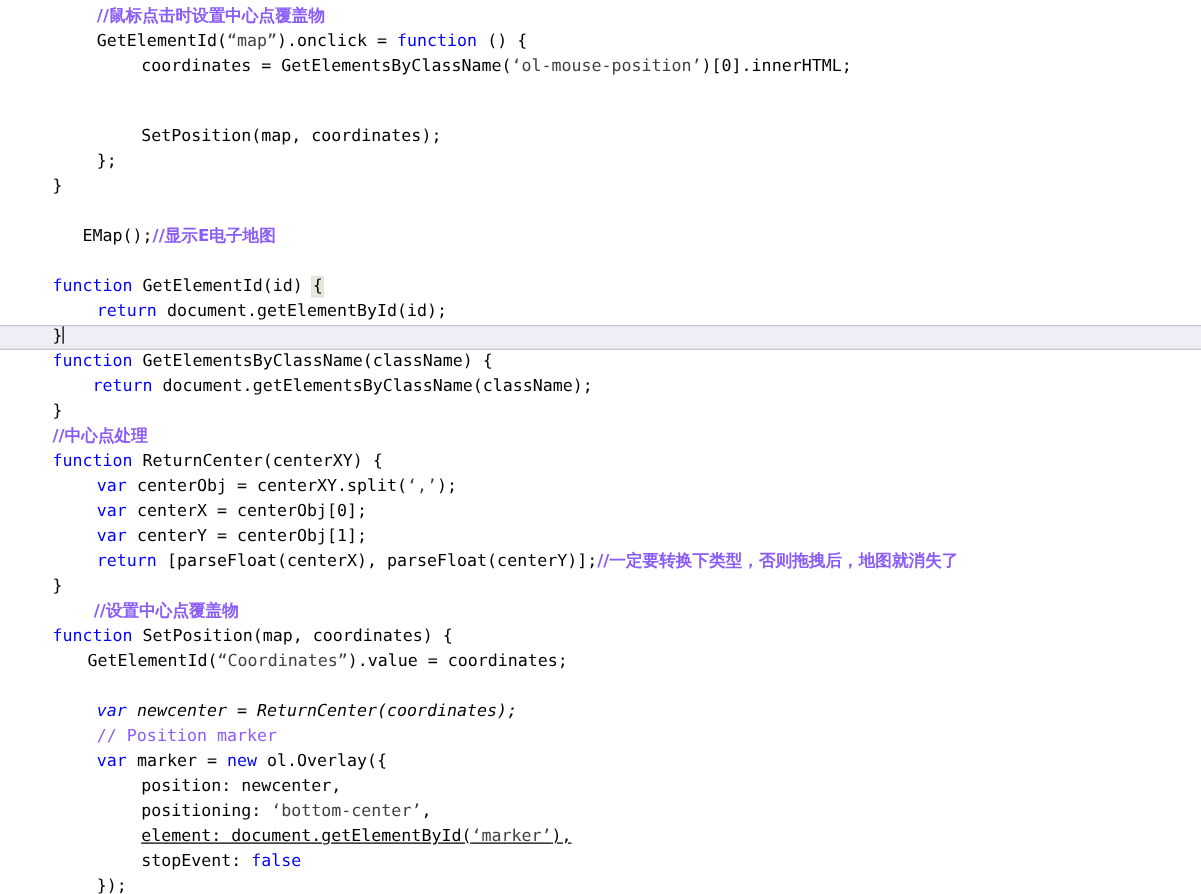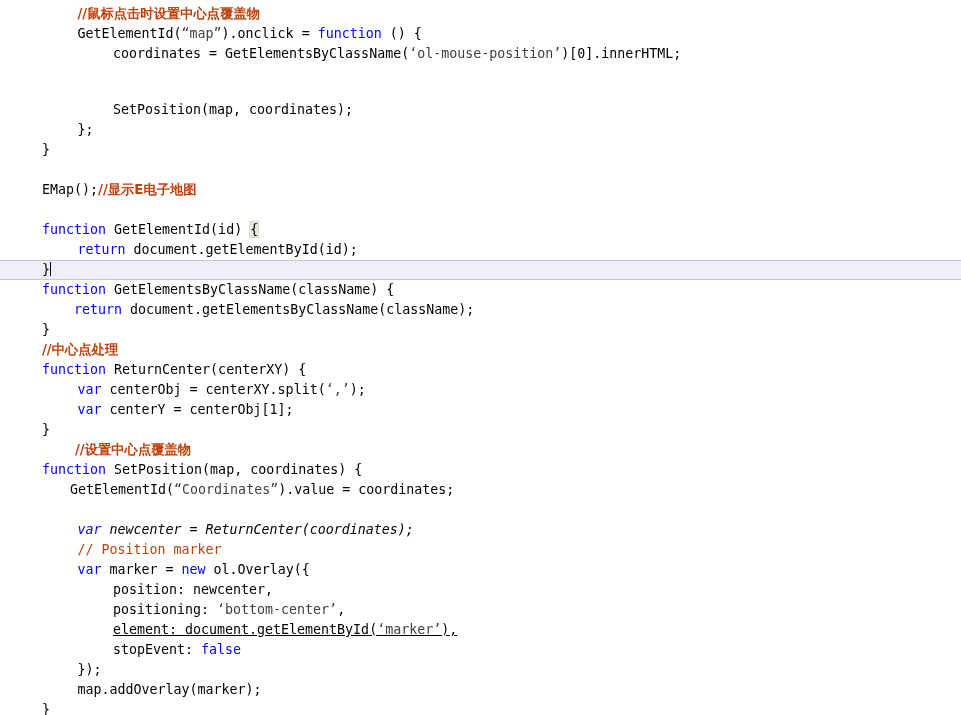--- a/index.html
+++ b/index.html
@@ -44,21 +44,21 @@
     height: 20px;
     line-height: 18px;
     margin-left: 0;
     padding-left: 42px;
     width: 961px;
   }
 
   
   .kw   { color: #0000ff; }
   .str  { color: #404040; }
-  .cmt  { color: #c2410c; }
+  .cmt  { color: #8b5cf6; }
   .plain{ color: #000000; }
 
   
   .brace-match {
     background: #e6e6dc;
     outline: 1px solid #d9d9cc;
   }
 
   
   .caret {
@@ -80,32 +80,34 @@
 <body>
 
 <div id="editor">
     <div class="code-line" style="padding-left: 77.48px;"><span class="cmt cjk">//鼠标点击时设置中心点覆盖物</span></div>
     <div class="code-line" style="padding-left: 77.48px;"><span class="plain">GetElementId(</span><span class="str">“map”</span><span class="plain">).onclick = </span><span class="kw">function</span><span class="plain"> () {</span></div>
     <div class="code-line" style="padding-left: 112.96px;"><span class="plain">coordinates = GetElementsByClassName(</span><span class="str">‘ol-mouse-position’</span><span class="plain">)[0].innerHTML;</span></div>
     <div class="code-line" style="padding-left: 112.96px; margin-top: 36px;"><span class="plain">SetPosition(map, coordinates);</span></div>
     <div class="code-line" style="padding-left: 77.48px;"><span class="plain">};</span></div>
     <div class="code-line" style="padding-left: 42px;"><span class="plain">}</span></div>
     <div class="code-line" style="padding-left: 42px;">&nbsp;</div>
-    <div class="code-line" style="padding-left: 42px;"><span class="plain">EMap();</span><span class="cmt cjk">//显示E电子地图</span></div>
+    <div class="code-line" style="padding-left: 42px; margin-left: 24px;"><span class="plain">EMap();</span><span class="cmt cjk">//显示E电子地图</span></div>
     <div class="code-line" style="padding-left: 42px;">&nbsp;</div>
     <div class="code-line" style="padding-left: 42px;"><span class="kw">function</span><span class="plain"> GetElementId(id) </span><span class="plain brace-match">{</span></div>
     <div class="code-line" style="padding-left: 77.48px;"><span class="kw">return</span><span class="plain"> document.getElementById(id);</span></div>
     <div class="code-line current" style="padding-left: 42px;"><span class="plain">}</span><span class="caret"></span></div>
     <div class="code-line" style="padding-left: 42px;"><span class="kw">function</span><span class="plain"> GetElementsByClassName(className) {</span></div>
     <div class="code-line" style="padding-left: 74px;"><span class="kw">return</span><span class="plain"> document.getElementsByClassName(className);</span></div>
     <div class="code-line" style="padding-left: 42px;"><span class="plain">}</span></div>
     <div class="code-line" style="padding-left: 42px;"><span class="cmt cjk">//中心点处理</span></div>
     <div class="code-line" style="padding-left: 42px;"><span class="kw">function</span><span class="plain"> ReturnCenter(centerXY) {</span></div>
     <div class="code-line" style="padding-left: 77.48px;"><span class="kw">var</span><span class="plain"> centerObj = centerXY.split(</span><span class="str">‘,’</span><span class="plain">);</span></div>
+    <div class="code-line" style="padding-left: 77.48px;"><span class="kw">var</span><span class="plain"> centerX = centerObj[0];</span></div>
     <div class="code-line" style="padding-left: 77.48px;"><span class="kw">var</span><span class="plain"> centerY = centerObj[1];</span></div>
+    <div class="code-line" style="padding-left: 77.48px;"><span class="kw">return</span><span class="plain"> [parseFloat(centerX), parseFloat(centerY)];</span><span class="cmt cjk">//一定要转换下类型，否则拖拽后，地图就消失了</span></div>
     <div class="code-line" style="padding-left: 42px;"><span class="plain">}</span></div>
     <div class="code-line" style="padding-left: 42px; margin-left: 33px;"><span class="cmt cjk">//设置中心点覆盖物</span></div>
     <div class="code-line" style="padding-left: 42px;"><span class="kw">function</span><span class="plain"> SetPosition(map, coordinates) {</span></div>
     <div class="code-line" style="padding-left: 70px;"><span class="plain">GetElementId(</span><span class="str">“Coordinates”</span><span class="plain">).value = coordinates;</span></div>
     <div class="code-line" style="padding-left: 42px;">&nbsp;</div>
     <div class="code-line" style="padding-left: 77.48px; font-style: italic;"><span class="kw">var</span><span class="plain"> newcenter = ReturnCenter(coordinates);</span></div>
     <div class="code-line" style="padding-left: 77.48px;"><span class="cmt">// Position marker</span></div>
     <div class="code-line" style="padding-left: 77.48px;"><span class="kw">var</span><span class="plain"> marker = </span><span class="kw">new</span><span class="plain"> ol.Overlay({</span></div>
     <div class="code-line" style="padding-left: 112.96px;"><span class="plain">position: newcenter,</span></div>
     <div class="code-line" style="padding-left: 112.96px;"><span class="plain">positioning: </span><span class="str">‘bottom-center’</span><span class="plain">,</span></div>

